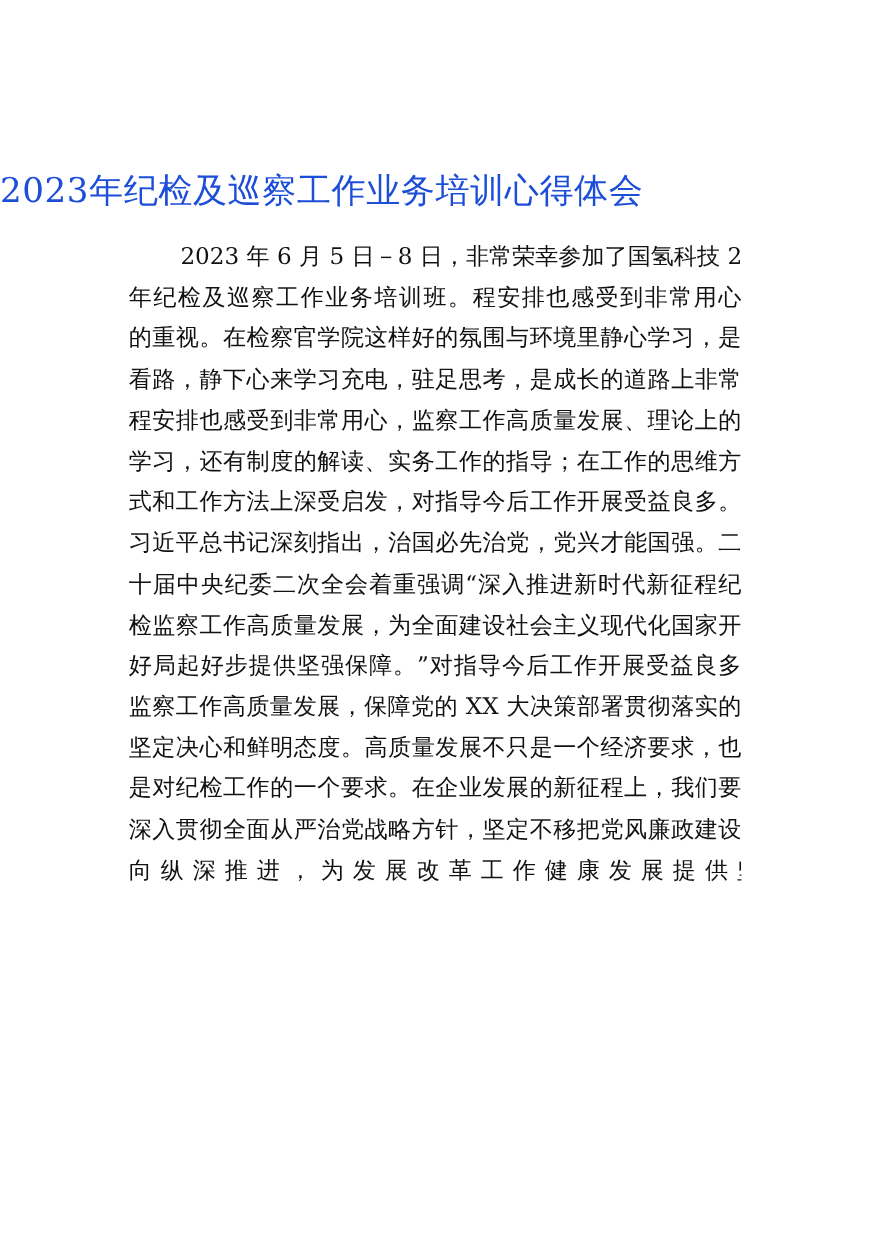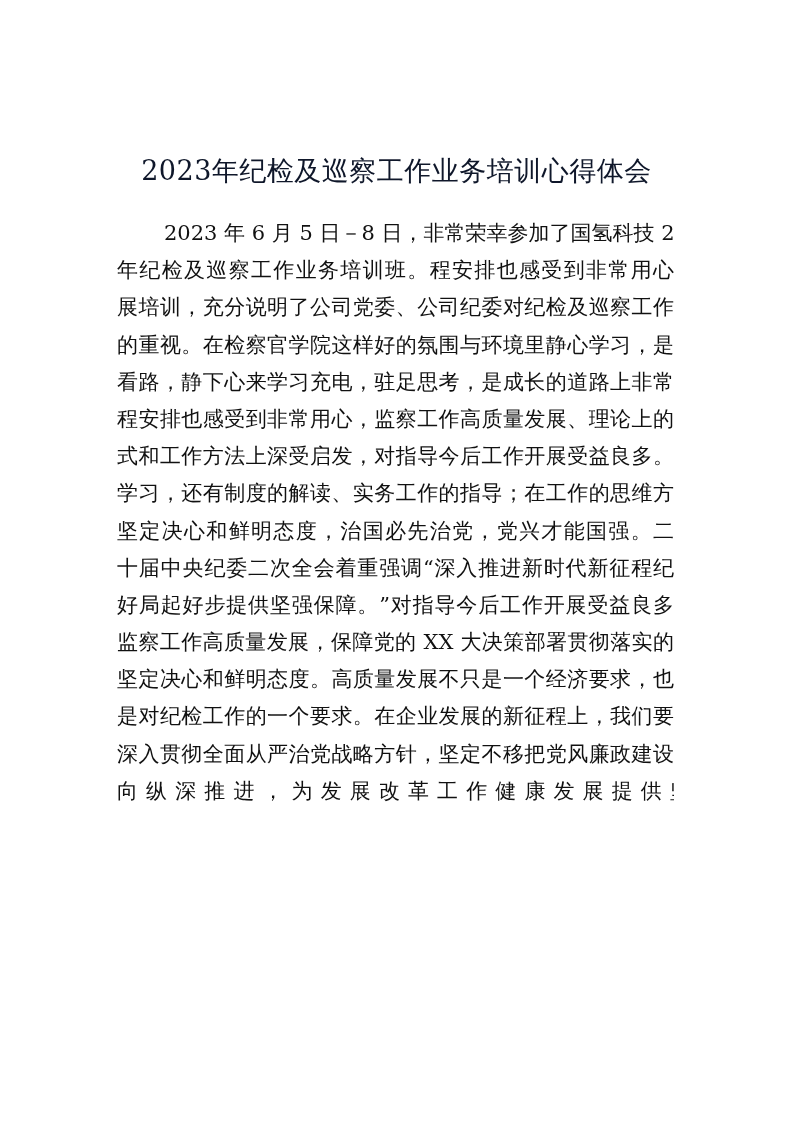--- a/index.html
+++ b/index.html
@@ -20,25 +20,24 @@
     left: 0; top: 0;
     width: 793px;
     height: 1122px;
     background: #ffffff;
   }
   .title {
     position: absolute;
     left: 0;
     top: 137px;
     width: 793px;
-    text-align: center;
-    font-size: 27px;
+    font-size: 31px;
     line-height: 32px;
     letter-spacing: 0.5px;
-    color: #0f172a;
+    color: #1d4ed8;
     font-family: "DejaVu Serif", "Liberation Serif", serif;
     font-weight: normal;
   }
   .body-text {
     position: absolute;
     left: 117px;
     top: 215px;
     width: 557px;
   }
   .line {
@@ -64,31 +63,31 @@
 <body>
 
 <div class="page">
   <h1 class="title">2023年纪检及巡察工作业务培训心得体会</h1>
 
   <div class="body-text">
 
     <div>
       <span class="line indent">2023 年 6 月 5 日－8 日，非常荣幸参加了国氢科技 2023</span>
       <span class="line">年纪检及巡察工作业务培训班。程安排也感受到非常用心</span>
-      <span class="line">展培训，充分说明了公司党委、公司纪委对纪检及巡察工作</span>
       <span class="line">的重视。在检察官学院这样好的氛围与环境里静心学习，是</span>
       <span class="line">看路，静下心来学习充电，驻足思考，是成长的道路上非常</span>
       <span class="line">程安排也感受到非常用心，监察工作高质量发展、理论上的</span>
+      <span class="line">学习，还有制度的解读、实务工作的指导；在工作的思维方</span>
       <span class="line">式和工作方法上深受启发，对指导今后工作开展受益良多。</span>
-      <span class="line">学习，还有制度的解读、实务工作的指导；在工作的思维方</span>
     </div>
 
     <div>
-      <span class="line">坚定决心和鲜明态度，治国必先治党，党兴才能国强。二</span>
+      <span class="line">习近平总书记深刻指出，治国必先治党，党兴才能国强。二</span>
       <span class="line">十届中央纪委二次全会着重强调“深入推进新时代新征程纪</span>
+      <span class="line">检监察工作高质量发展，为全面建设社会主义现代化国家开</span>
       <span class="line">好局起好步提供坚强保障。”对指导今后工作开展受益良多</span>
       <span class="line">监察工作高质量发展，保障党的 XX 大决策部署贯彻落实的</span>
       <span class="line">坚定决心和鲜明态度。高质量发展不只是一个经济要求，也</span>
       <span class="line">是对纪检工作的一个要求。在企业发展的新征程上，我们要</span>
       <span class="line">深入贯彻全面从严治党战略方针，坚定不移把党风廉政建设</span>
       <span class="line last">向纵深推进，为发展改革工作健康发展提供坚强保障。</span>
     </div>
 
   </div>
 </div>

